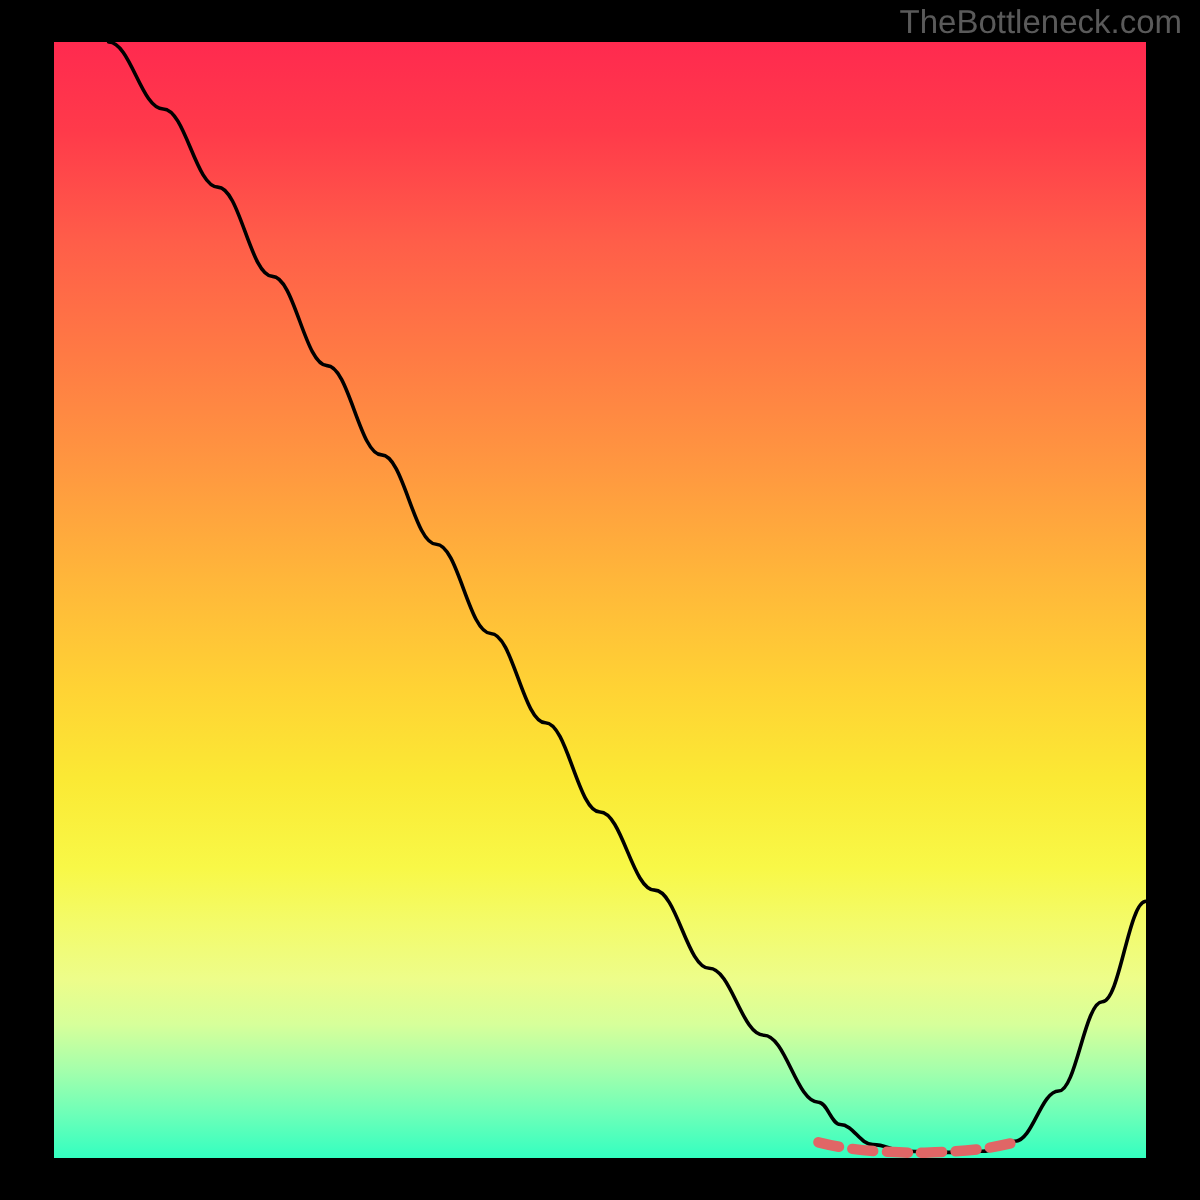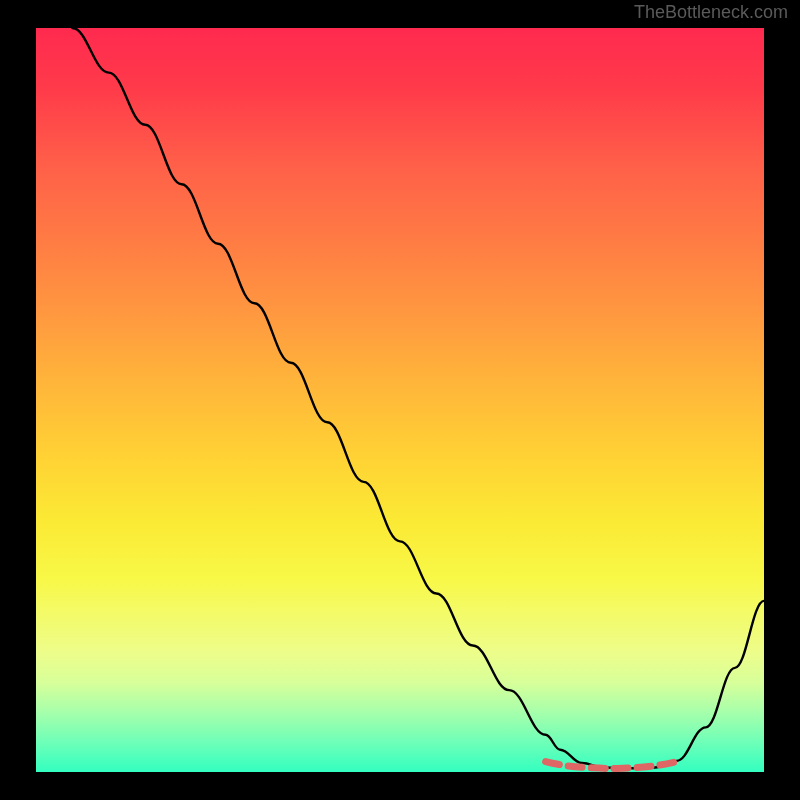--- a/index.html
+++ b/index.html
@@ -8,21 +8,21 @@
     height: 800px;
     background: #000;
     position: relative;
     font-family: Arial, sans-serif;
   }
   .attribution {
     position: absolute;
     top: 2px;
     right: 12px;
     color: #5a5a5a;
-    font-size: 18px;
+    font-size: 22px;
     font-weight: 400;
     z-index: 10;
   }
   .plot-area {
     position: absolute;
     left: 36px;
     top: 28px;
     width: 728px;
     height: 744px;
     background: linear-gradient(to bottom,

